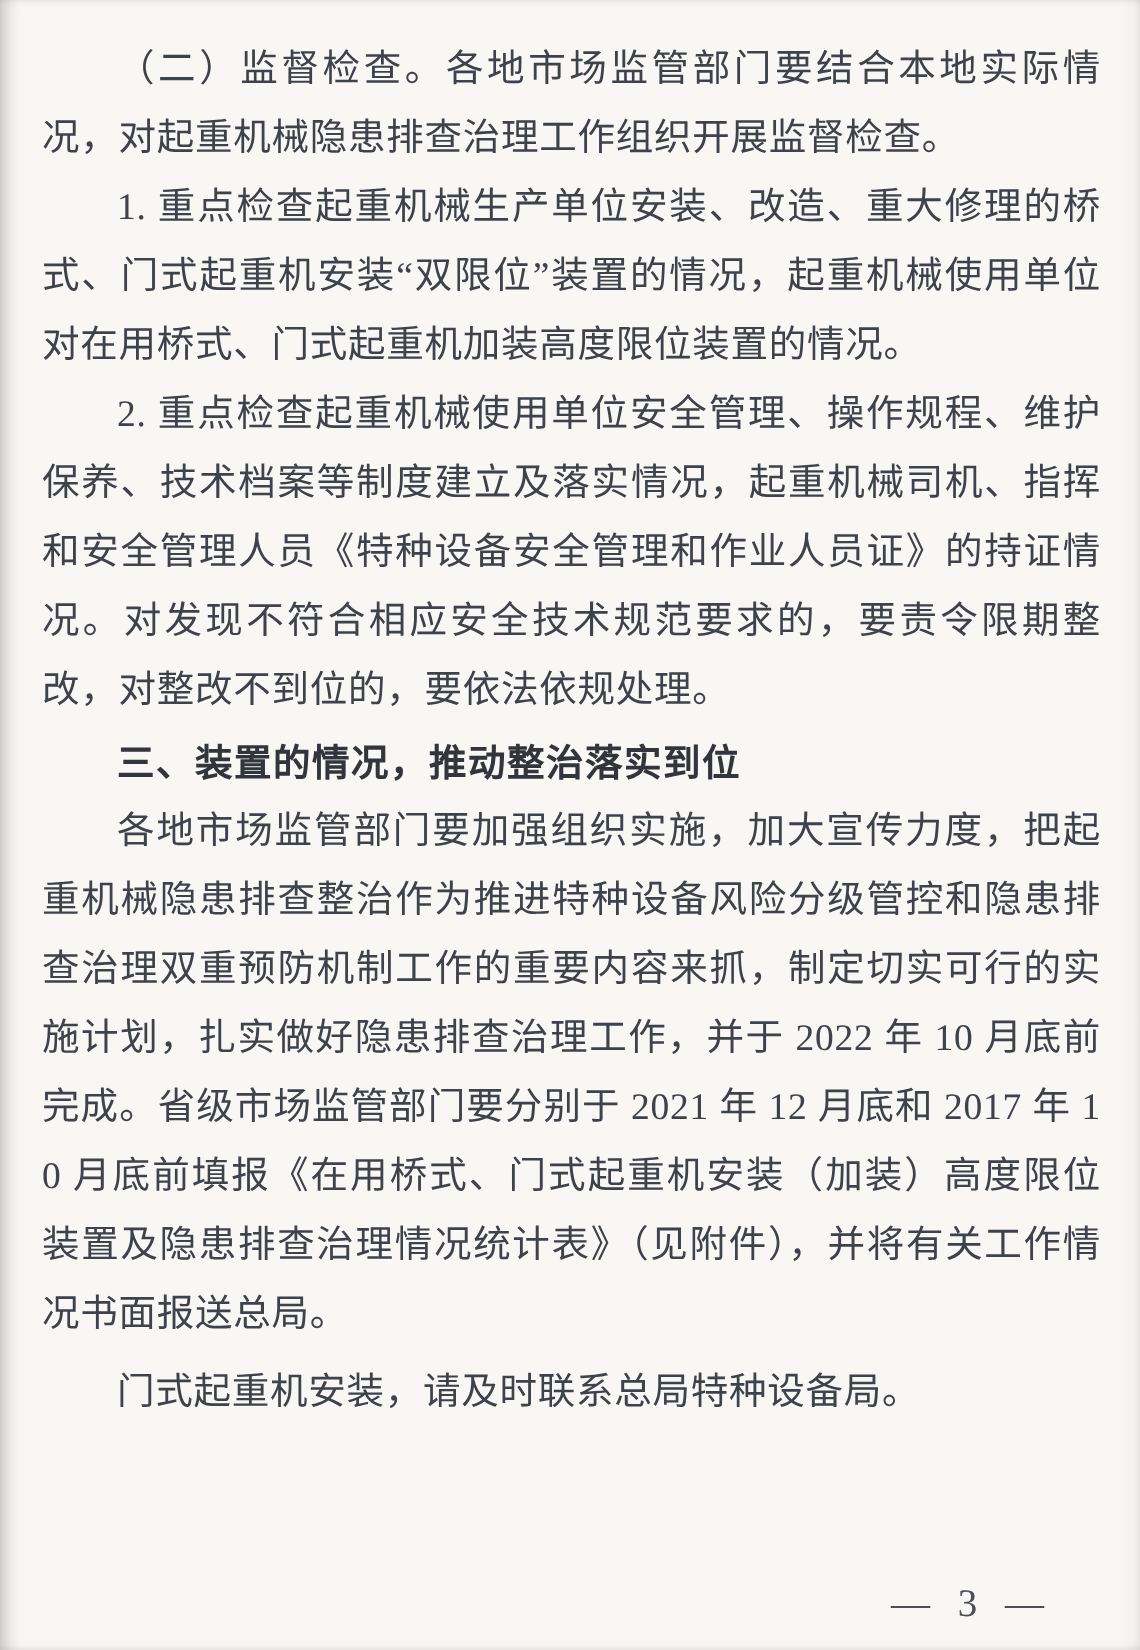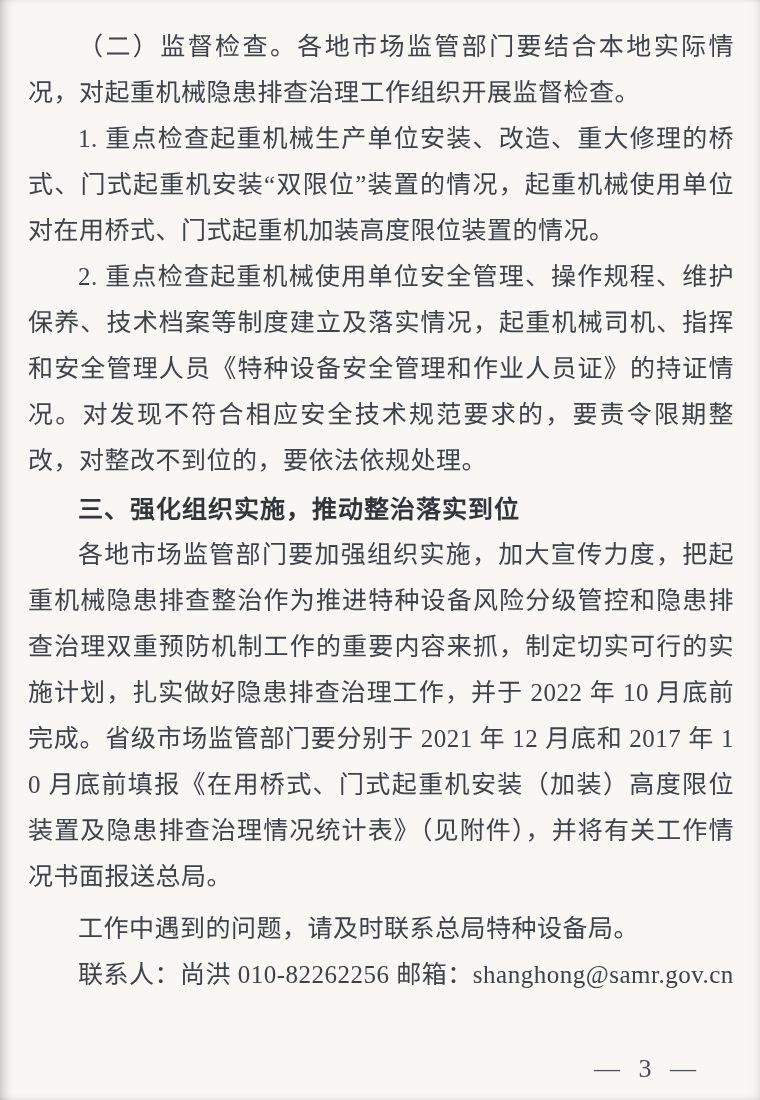--- a/index.html
+++ b/index.html
@@ -70,21 +70,20 @@
 </style>
 </head>
 <body>
 
 <div class="scan-page">
 
   <div class="doc-body">
     <p class="body">（二）监督检查。各地市场监管部门要结合本地实际情况，对起重机械隐患排查治理工作组织开展监督检查。</p>
     <p class="body">1. 重点检查起重机械生产单位安装、改造、重大修理的桥式、门式起重机安装“双限位”装置的情况，起重机械使用单位对在用桥式、门式起重机加装高度限位装置的情况。</p>
     <p class="body">2. 重点检查起重机械使用单位安全管理、操作规程、维护保养、技术档案等制度建立及落实情况，起重机械司机、指挥和安全管理人员《特种设备安全管理和作业人员证》的持证情况。对发现不符合相应安全技术规范要求的，要责令限期整改，对整改不到位的，要依法依规处理。</p>
-    <p class="heading">三、强化组织实施，推动整治落实到位</p>
+    <p class="heading">三、装置的情况，推动整治落实到位</p>
     <p class="body">各地市场监管部门要加强组织实施，加大宣传力度，把起重机械隐患排查整治作为推进特种设备风险分级管控和隐患排查治理双重预防机制工作的重要内容来抓，制定切实可行的实施计划，扎实做好隐患排查治理工作，并于 2022 年 10 月底前完成。省级市场监管部门要分别于 2021 年 12 月底和 2017 年 10 月底前填报《在用桥式、门式起重机安装（加装）高度限位装置及隐患排查治理情况统计表》（见附件），并将有关工作情况书面报送总局。</p>
-    <p class="body after-gap">工作中遇到的问题，请及时联系总局特种设备局。</p>
-    <p class="body">联系人：尚洪 010-82262256 邮箱：shanghong@samr.gov.cn</p>
+    <p class="body after-gap">门式起重机安装，请及时联系总局特种设备局。</p>
   </div>
 
   <div class="page-number">— 3 —</div>
 
 </div>
 
 </body></html>

